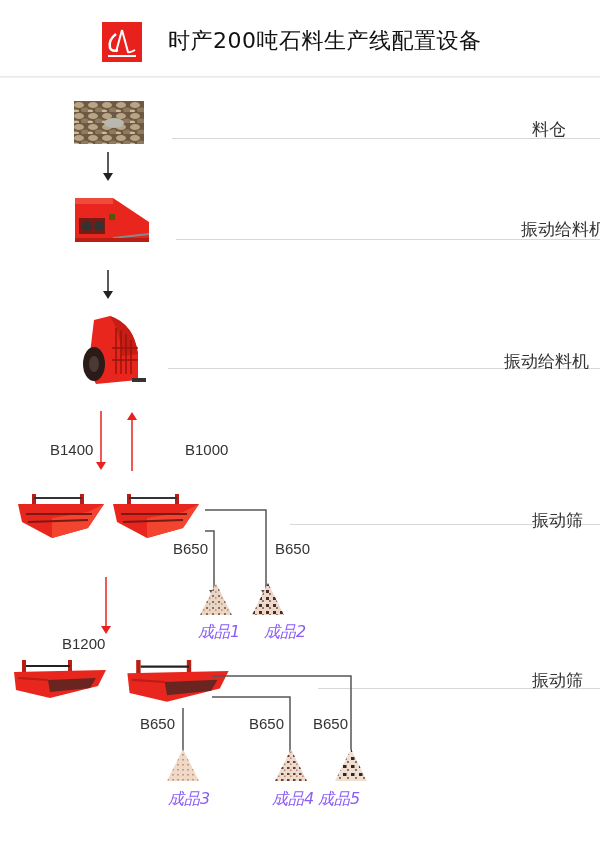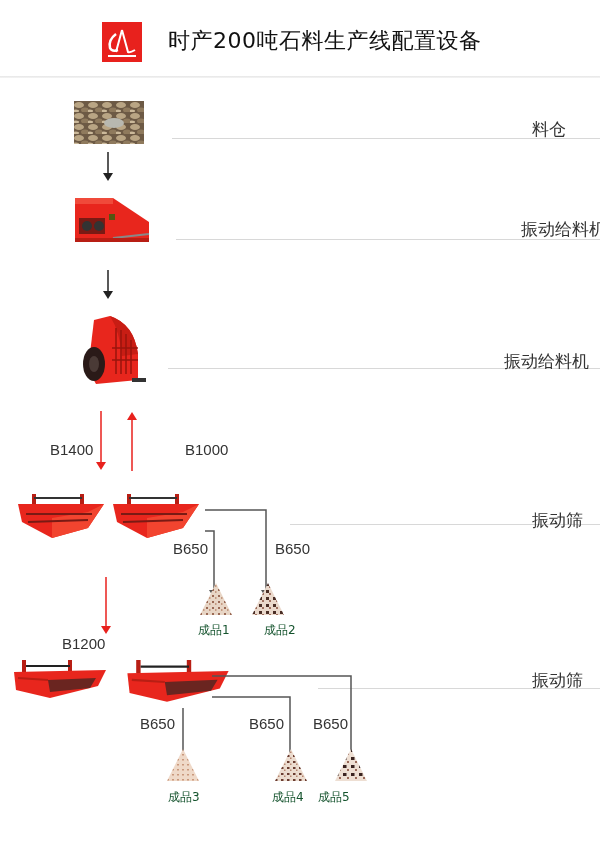--- a/index.html
+++ b/index.html
@@ -5,21 +5,21 @@
   html,body{margin:0;padding:0;background:#fff;}
   body{width:600px;height:849px;position:relative;overflow:hidden;font-family:"DejaVu Sans","Liberation Sans",sans-serif;color:#333;}
   .abs{position:absolute;}
   .header{left:0;top:0;width:600px;height:78px;background:#fff;}
   .header-rule{left:0;top:76px;width:600px;height:2px;background:linear-gradient(#e6e6e6,#f4f4f4);}
   .logo{left:102px;top:22px;width:40px;height:40px;background:#e8211d;}
   .title{left:168px;top:26px;font-size:22px;color:#111;letter-spacing:0.5px;white-space:nowrap;font-family:"DejaVu Sans",sans-serif;}
   .stage-rule{height:1px;background:#d8d8d8;}
   .stage-label{font-size:17px;color:#333;white-space:nowrap;}
   .lbl{font-size:15px;color:#333;white-space:nowrap;font-family:"Liberation Sans",sans-serif;}
-  .prod{font-size:12px;color:#14532d;white-space:nowrap;}
+  .prod{font-size:16px;font-style:italic;color:#8b5cf6;white-space:nowrap;}
   svg{display:block;}
 </style>
 </head>
 <body>
 
 <div class="abs header"></div>
 <div class="abs logo">
   <svg width="40" height="40" viewBox="0 0 40 40">
     <path d="M14 12 Q6 18 8 26 Q10 30 16 28" stroke="#fff" stroke-width="2.5" fill="none"></path>
     <path d="M20 8 L14 30 M20 8 L26 30 Q28 31 33 28" stroke="#fff" stroke-width="2" fill="none"></path>

